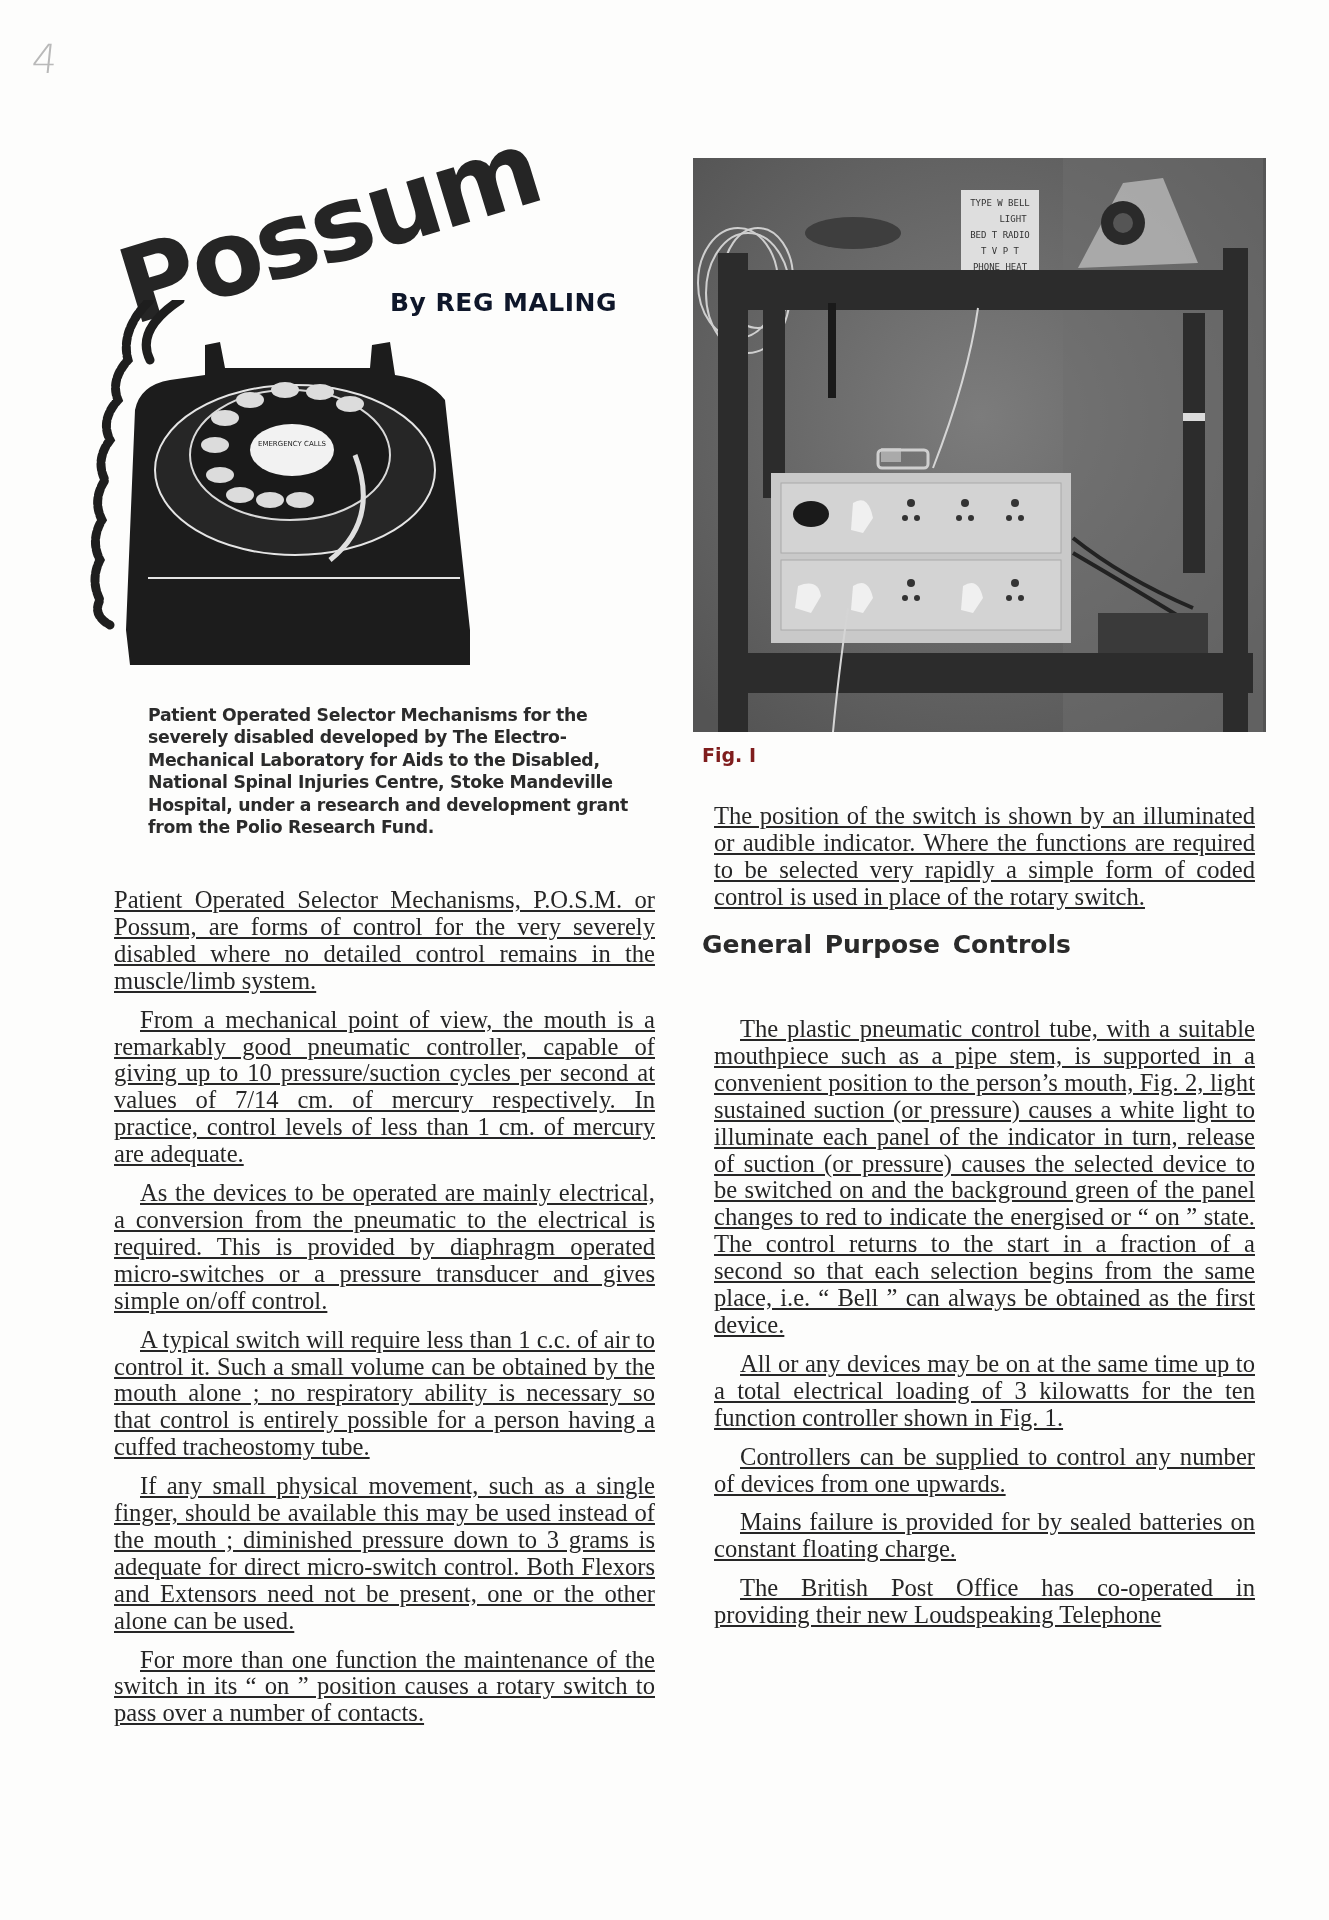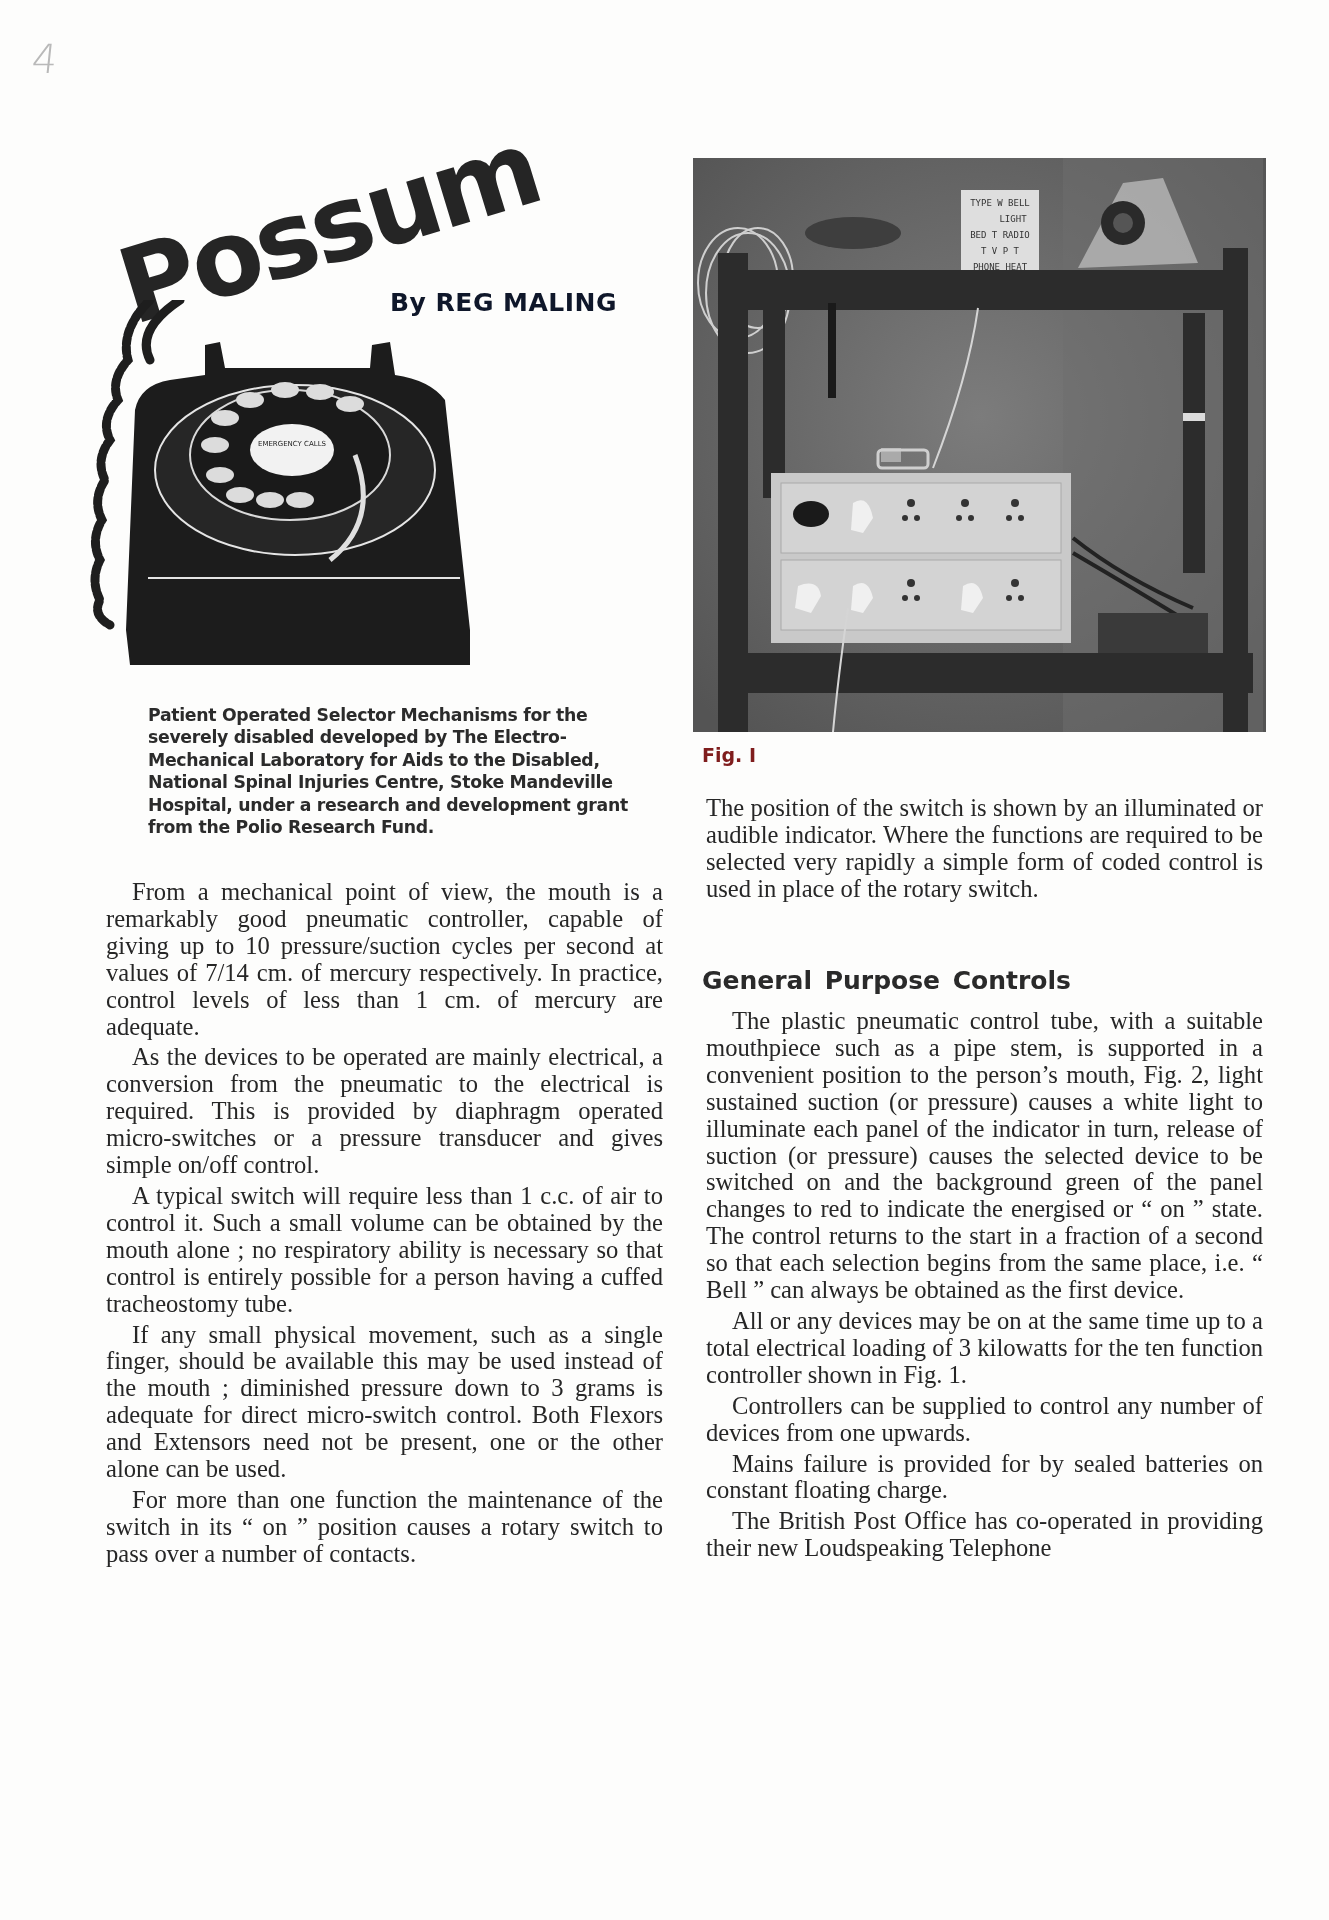--- a/index.html
+++ b/index.html
@@ -5,26 +5,26 @@
   html, body { margin:0; padding:0; background:#fdfdfc; }
   body { width:1329px; height:1920px; position:relative; overflow:hidden; color:#262626; }
   .page-num { position:absolute; left:32px; top:36px; font-family:"DejaVu Sans", sans-serif; font-size:40px; color:#b9b9b9; font-weight:200; transform:skewX(-6deg); }
   .title { position:absolute; left:138px; top:236px; font-family:"DejaVu Sans", sans-serif; font-weight:bold; font-size:104px; letter-spacing:-4px; color:#252525; transform-origin:0 100%; transform:rotate(-17deg); white-space:nowrap; line-height:1; }
   .byline { position:absolute; left:390px; top:288px; font-family:"DejaVu Sans", sans-serif; font-weight:bold; font-size:25px; color:#0f172a; letter-spacing:0.5px; }
   .phone-art { position:absolute; left:0; top:300px; width:520px; height:380px; }
   .photo { position:absolute; left:693px; top:158px; width:573px; height:464px; }
   .fig-label { position:absolute; left:702px; top:744px; font-family:"DejaVu Sans", sans-serif; font-weight:bold; font-size:19px; color:#7f1d1d; }
   .caption { position:absolute; left:100px; top:704px; width:520px; font-family:"DejaVu Sans", sans-serif; font-weight:bold; font-size:17.3px; line-height:22.4px; color:#2b2b2b; letter-spacing:-0.3px;margin-left:48px; }
   .col { position:absolute; font-family:"Liberation Serif", "DejaVu Serif", serif; font-size:24.6px; line-height:26.9px; color:#262626; text-align:justify; }
-  .col p { margin:4px; text-indent:0; }
+  .col p { margin:12px; text-indent:0;text-decoration:underline; }
   .col p.ind { text-indent:26px; }
   .col-left { left:102px; top:875px; width:565px; }
   .col-right-top { left:702px; top:791px; width:565px; }
   .col-right-bot { left:702px; top:1004px; width:565px; }
-  .heading { position:absolute; left:702px; top:966px; font-family:"DejaVu Sans", sans-serif; font-weight:bold; font-size:25px; color:#2a2a2a; word-spacing:4px; }
+  .heading { position:absolute; left:702px; top:930px; font-family:"DejaVu Sans", sans-serif; font-weight:bold; font-size:25px; color:#2a2a2a; word-spacing:4px; }
 </style>
 </head>
 <body>
 
 <div class="page-num">4</div>
 
 <div class="title">Possum</div>
 <div class="byline">By REG MALING</div>
 
 <svg class="phone-art" viewBox="0 300 520 380" xmlns="http://www.w3.org/2000/svg">
@@ -139,20 +139,21 @@
     </g>
     <rect x="405" y="455" width="110" height="40" fill="#3a3a3a"></rect>
   </svg>
 </div>
 
 <div class="fig-label">Fig. I</div>
 
 <div class="caption">Patient Operated Selector Mechanisms for the severely disabled developed by The Electro-Mechanical Laboratory for Aids to the Disabled, National Spinal Injuries Centre, Stoke Mandeville Hospital, under a research and development grant from the Polio Research Fund.</div>
 
 <div class="col col-left">
+  <p>Patient Operated Selector Mechanisms, P.O.S.M. or Possum, are forms of control for the very severely disabled where no detailed control remains in the muscle/limb system.</p>
   <p class="ind">From a mechanical point of view, the mouth is a remarkably good pneumatic controller, capable of giving up to 10 pressure/suction cycles per second at values of 7/14 cm. of mercury respectively.  In practice, control levels of less than 1 cm. of mercury are adequate.</p>
   <p class="ind">As the devices to be operated are mainly electrical, a conversion from the pneumatic to the electrical is required.  This is provided by diaphragm operated micro-switches or a pressure transducer and gives simple on/off control.</p>
   <p class="ind">A typical switch will require less than 1 c.c. of air to control it.  Such a small volume can be obtained by the mouth alone ; no respiratory ability is necessary so that control is entirely possible for a person having a cuffed tracheostomy tube.</p>
   <p class="ind">If any small physical movement, such as a single finger, should be available this may be used instead of the mouth ; diminished pressure down to 3 grams is adequate for direct micro-switch control.  Both Flexors and Extensors need not be present, one or the other alone can be used.</p>
   <p class="ind">For more than one function the maintenance of the switch in its “ on ” position causes a rotary switch to pass over a number of contacts.</p>
 </div>
 
 <div class="col col-right-top">
   <p>The position of the switch is shown by an illuminated or audible indicator.  Where the functions are required to be selected very rapidly a simple form of coded control is used in place of the rotary switch.</p>
 </div>

